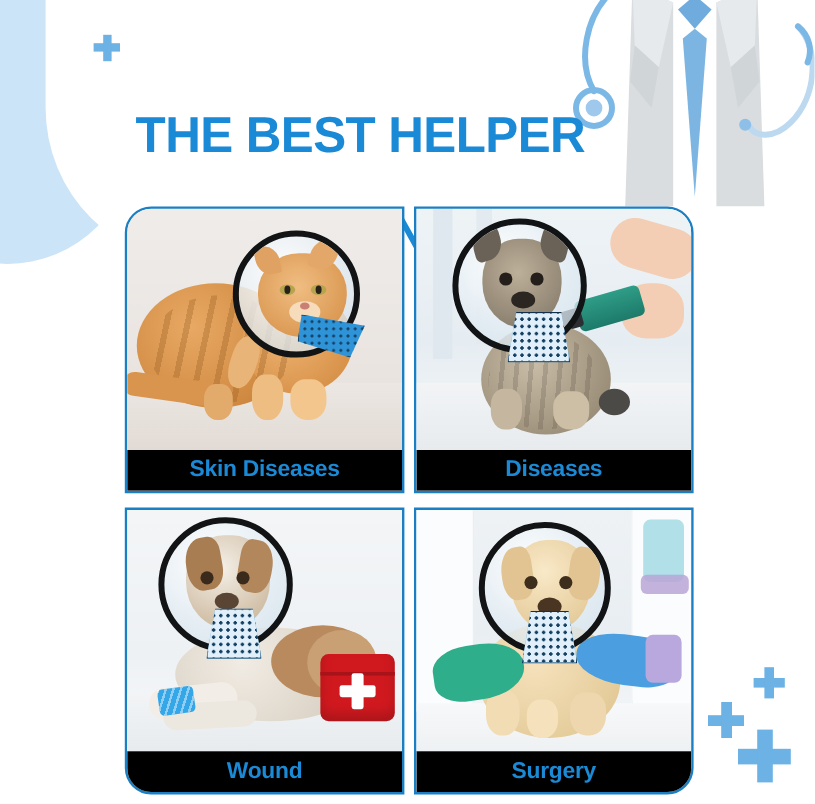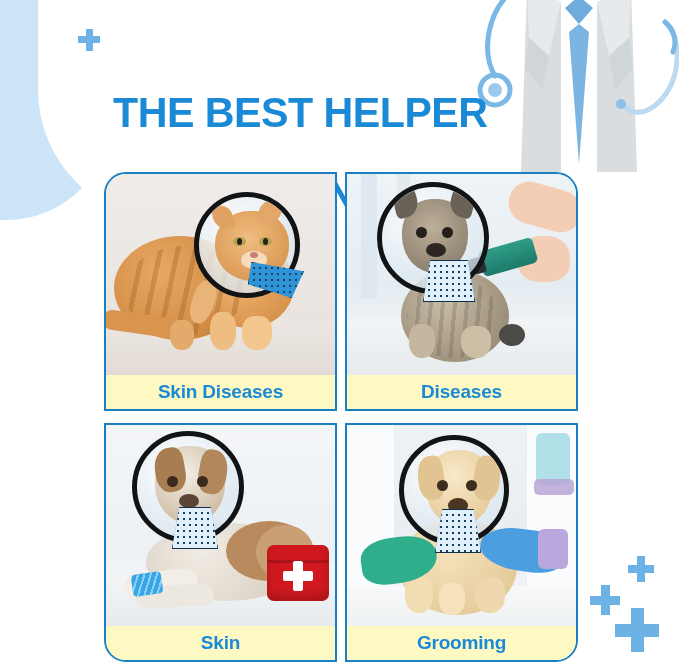--- a/index.html
+++ b/index.html
@@ -71,21 +71,21 @@
     overflow:hidden;
     display:flex;flex-direction:column;
   }
   .card.tl{border-radius:22px 0 0 0;}
   .card.tr{border-radius:0 22px 0 0;}
   .card.bl{border-radius:0 0 0 22px;}
   .card.br{border-radius:0 0 22px 0;}
 
   .photo{position:relative;flex:1 1 auto;overflow:hidden;}
   .caption{
-    flex:0 0 34px;height:34px;background:#fef9c3;
+    flex:0 0 34px;height:34px;background:#000000;
     display:flex;align-items:center;justify-content:center;
     color:#1b8ad6;font-weight:700;font-size:19px;letter-spacing:-0.2px;
   }
 
   
   .scene{position:absolute;inset:0;}
 
   
   .bg-studio{position:absolute;inset:0;background:linear-gradient(180deg,#efecea 0%,#eae5e1 62%,#e4ded9 100%);}
   .bg-vet{position:absolute;inset:0;background:linear-gradient(180deg,#eef3f6 0%,#e6edf2 55%,#f4f6f7 100%);}
@@ -306,21 +306,21 @@
             <div style="position:absolute;left:30px;top:40px;width:11px;height:11px;border-radius:50%;background:#3a2a1c;"></div>
             <div style="position:absolute;left:60px;top:40px;width:11px;height:11px;border-radius:50%;background:#3a2a1c;"></div>
             <div style="position:absolute;left:42px;top:58px;width:20px;height:14px;border-radius:50%;background:#5a4434;"></div>
           </div>
 
           <div class="bib" style="left:66px;top:82px;width:44px;height:40px;clip-path:polygon(16% 0,84% 0,100% 100%,0 100%);">
             <div class="dots" style="background-image:radial-gradient(#10324d 1.2px, transparent 1.4px);background-color:#ffffff;"></div>
           </div>
         </div>
       </div>
-      <div class="caption">Skin</div>
+      <div class="caption">Wound</div>
     </div>
 
     <div class="card br">
       <div class="photo">
         <div class="scene">
           <div class="bg-clinic"></div>
 
           <div class="coat-white" style="left:-10px;top:-8px;width:58px;height:176px;"></div>
           <div class="coat-white" style="right:-12px;top:-8px;width:62px;height:176px;"></div>
           <div style="position:absolute;right:6px;top:8px;width:34px;height:52px;background:#9fd8e4;border-radius:6px;opacity:.8;"></div>
@@ -343,17 +343,17 @@
             <div style="position:absolute;left:33px;top:40px;width:11px;height:11px;border-radius:50%;background:#3d2d1c;"></div>
             <div style="position:absolute;left:62px;top:40px;width:11px;height:11px;border-radius:50%;background:#3d2d1c;"></div>
             <div style="position:absolute;left:44px;top:58px;width:20px;height:15px;border-radius:50%;background:#4a3523;"></div>
           </div>
 
           <div class="bib" style="left:88px;top:84px;width:44px;height:42px;clip-path:polygon(16% 0,84% 0,100% 100%,0 100%);">
             <div class="dots" style="background-image:radial-gradient(#10324d 1.2px, transparent 1.4px);background-color:#ffffff;"></div>
           </div>
         </div>
       </div>
-      <div class="caption">Grooming</div>
+      <div class="caption">Surgery</div>
     </div>
 
   </div>
 </div>
 
 </body></html>

